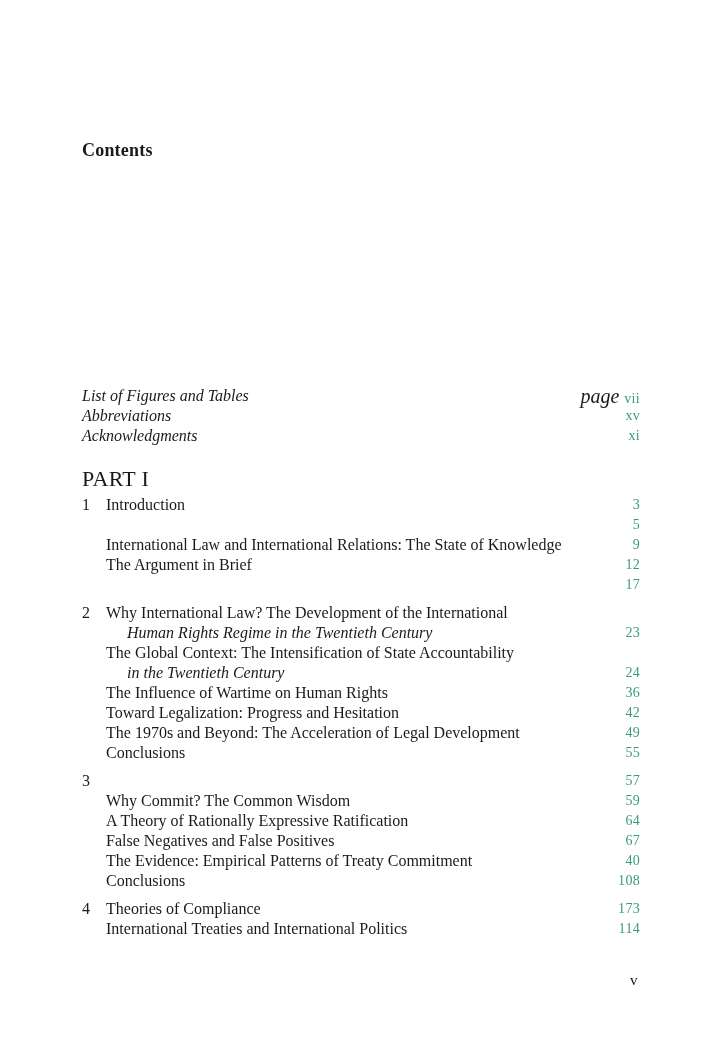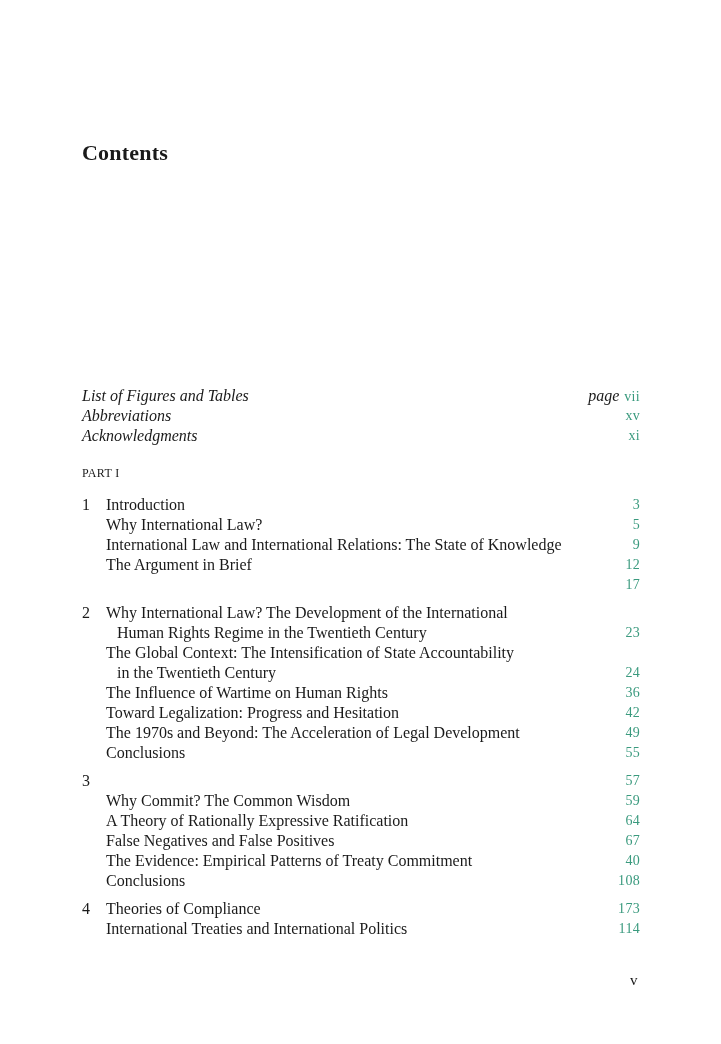--- a/index.html
+++ b/index.html
@@ -3,36 +3,36 @@
 <meta charset="utf-8">
 <style>
   html, body { margin: 0; padding: 0; background: #ffffff; }
   body {
     width: 721px; height: 1044px; position: relative; overflow: hidden;
     font-family: "Liberation Serif", "DejaVu Serif", serif;
     color: #1a1a1a;
   }
   .title {
     position: absolute; left: 82px; top: 140px;
-    font-size: 22px; font-weight: bold; letter-spacing: 0.2px;
+    font-size: 18px; font-weight: bold; letter-spacing: 0.2px;
   }
   .toc { position: absolute; left: 82px; width: 558px; font-size: 16px; }
   .row {
     position: relative; height: 20px; line-height: 20px; white-space: nowrap;
   }
   .row .num { position: absolute; left: 0; top: 0; width: 20px; }
   .row .text { position: absolute; left: 24px; top: 0; }
-  .row .text.cont { left: 35px; }
+  .row .text.cont { left: 45px; font-style: italic; }
   .row .text.front { left: 0; font-style: italic; }
   .row .page {
     position: absolute; right: 0; top: 0; color: #3a9a7e;
     font-size: 14px; letter-spacing: 0.3px;
   }
-  .row .page .page-label { color: #1a1a1a; font-style: italic; font-size: 16px; margin-right: 5px; letter-spacing: 0; margin-top: 20px; }
-  .part { position: absolute; left: 82px; top: 466px; font-size: 12px; letter-spacing: 0.3px; }
+  .row .page .page-label { color: #1a1a1a; font-style: italic; font-size: 20px; margin-right: 5px; letter-spacing: 0; margin-top: 20px; }
+  .part { position: absolute; left: 82px; top: 466px; font-size: 22px; letter-spacing: 0.3px; }
   .folio { position: absolute; left: 630px; top: 972px; font-size: 15px; }
 </style>
 </head>
 <body>
 
 <div class="title">Contents</div>
 
 <div class="toc" style="top:386px;">
   <div class="row">
     <span class="text front">List of Figures and Tables</span>
@@ -50,21 +50,20 @@
 
 <div class="part">PART I</div>
 
 <div class="toc" style="top:495px;">
   <div class="row">
     <span class="num">1</span>
     <span class="text">Introduction</span>
     <span class="page">3</span>
   </div>
   <div class="row">
-    <span class="text">Why International Law?</span>
     <span class="page">5</span>
   </div>
   <div class="row">
     <span class="text">International Law and International Relations: The State of Knowledge</span>
     <span class="page">9</span>
   </div>
   <div class="row">
     <span class="text">The Argument in Brief</span>
     <span class="page">12</span>
   </div>

